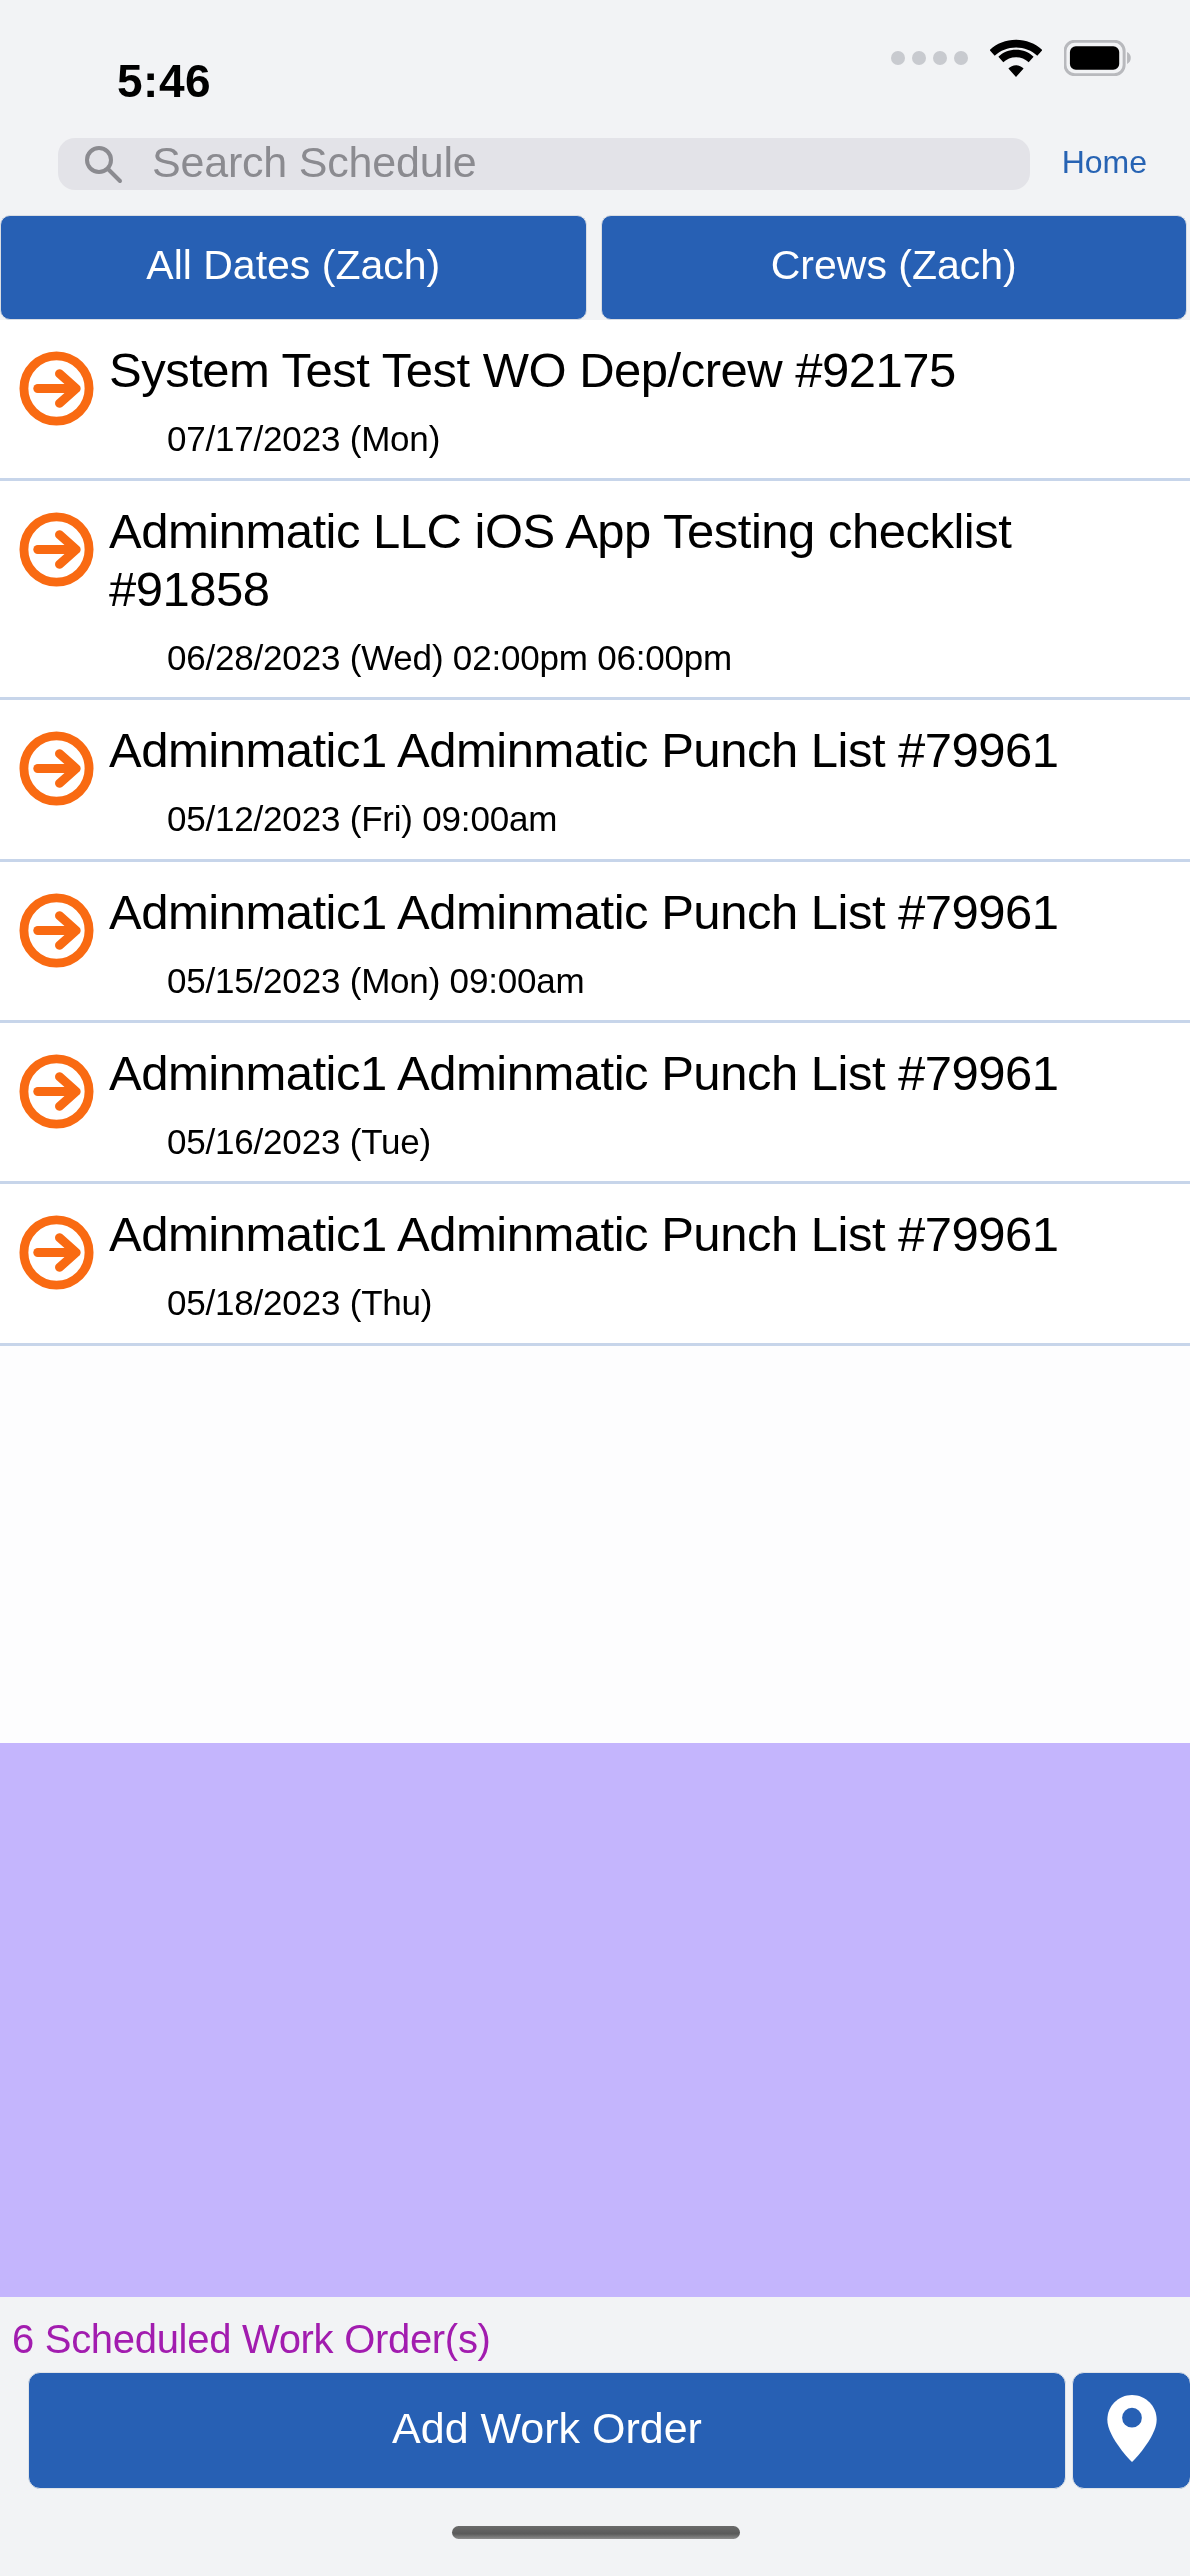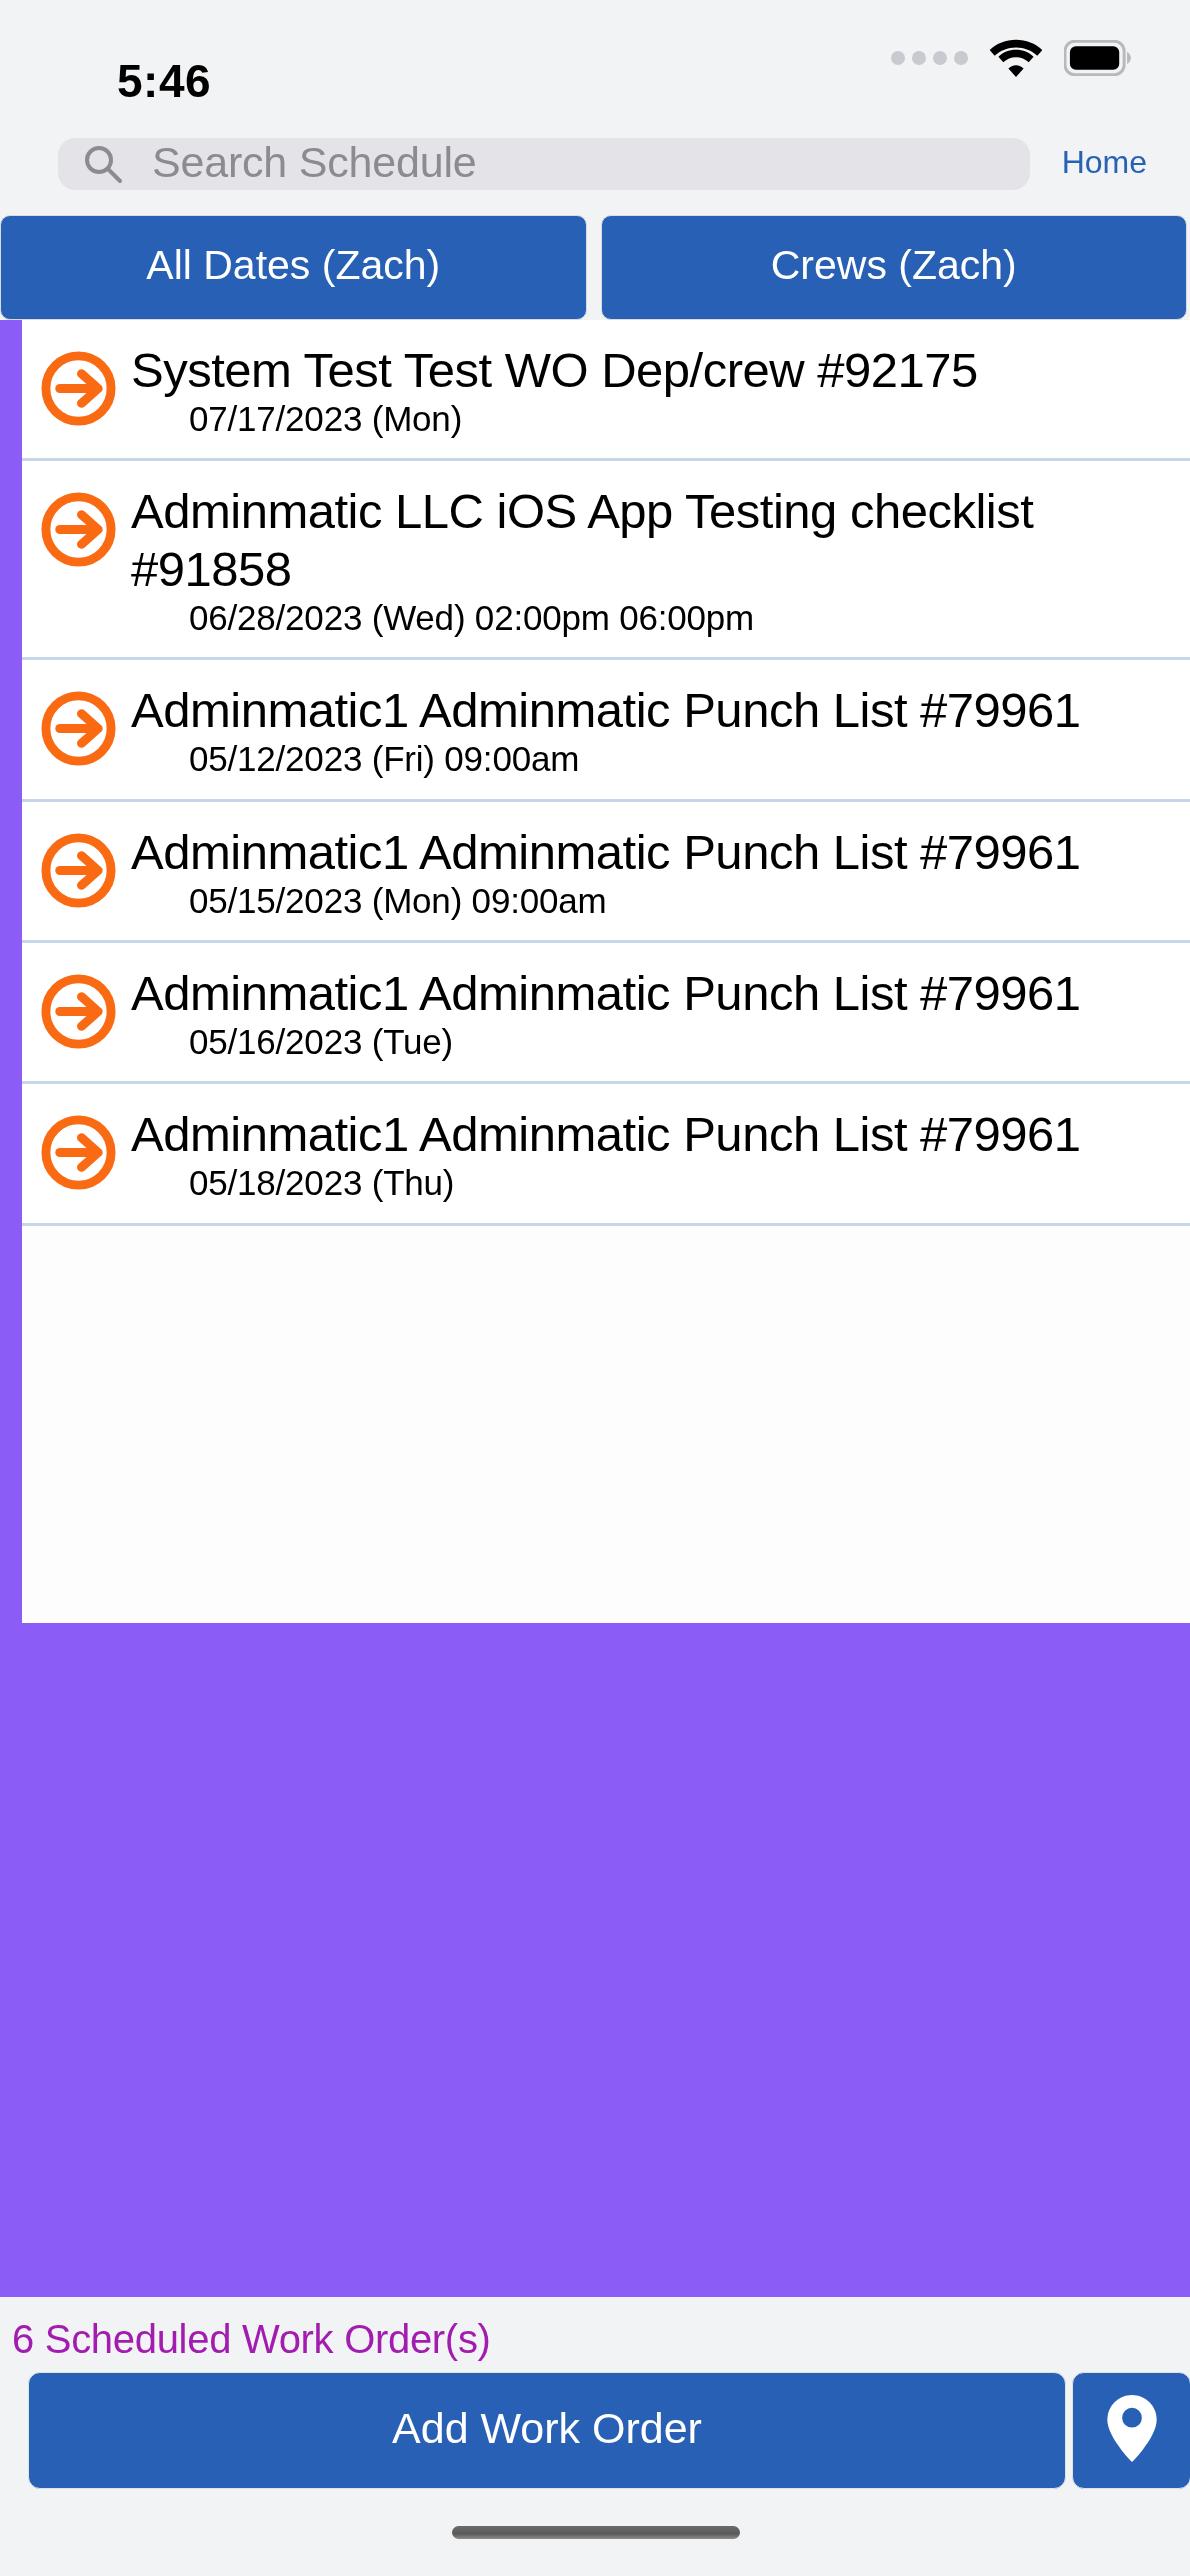--- a/index.html
+++ b/index.html
@@ -111,23 +111,22 @@
     align-items: center;
     justify-content: center;
     cursor: pointer;
     line-height: 1;
     padding-bottom: 4px;
   }
 
   
   .list {
     flex: 1 1 auto;
-    background: #8b5cf6;
+    background: #c4b5fd;
     overflow: hidden;
-    padding-left: 22px;
   }
   .list-item {
     display: flex;
     align-items: flex-start;
     padding: 22px 18px 20px 18px;
     border-bottom: 3px solid #c7d5ea;
     background: #ffffff;
     cursor: pointer;
   }
   .arrow-icon {
@@ -144,20 +143,21 @@
   .item-title {
     font-size: 49px;
     color: #000;
     line-height: 1.18;
     letter-spacing: -0.5px;
     white-space: pre-wrap;
   }
   .item-date {
     font-size: 35px;
     color: #000;
+    margin-top: 20px;
     padding-left: 58px;
     line-height: 1.1;
     letter-spacing: -0.2px;
   }
   .list-filler {
     background: #fdfdfe;
   }
 
   
   .footer {

